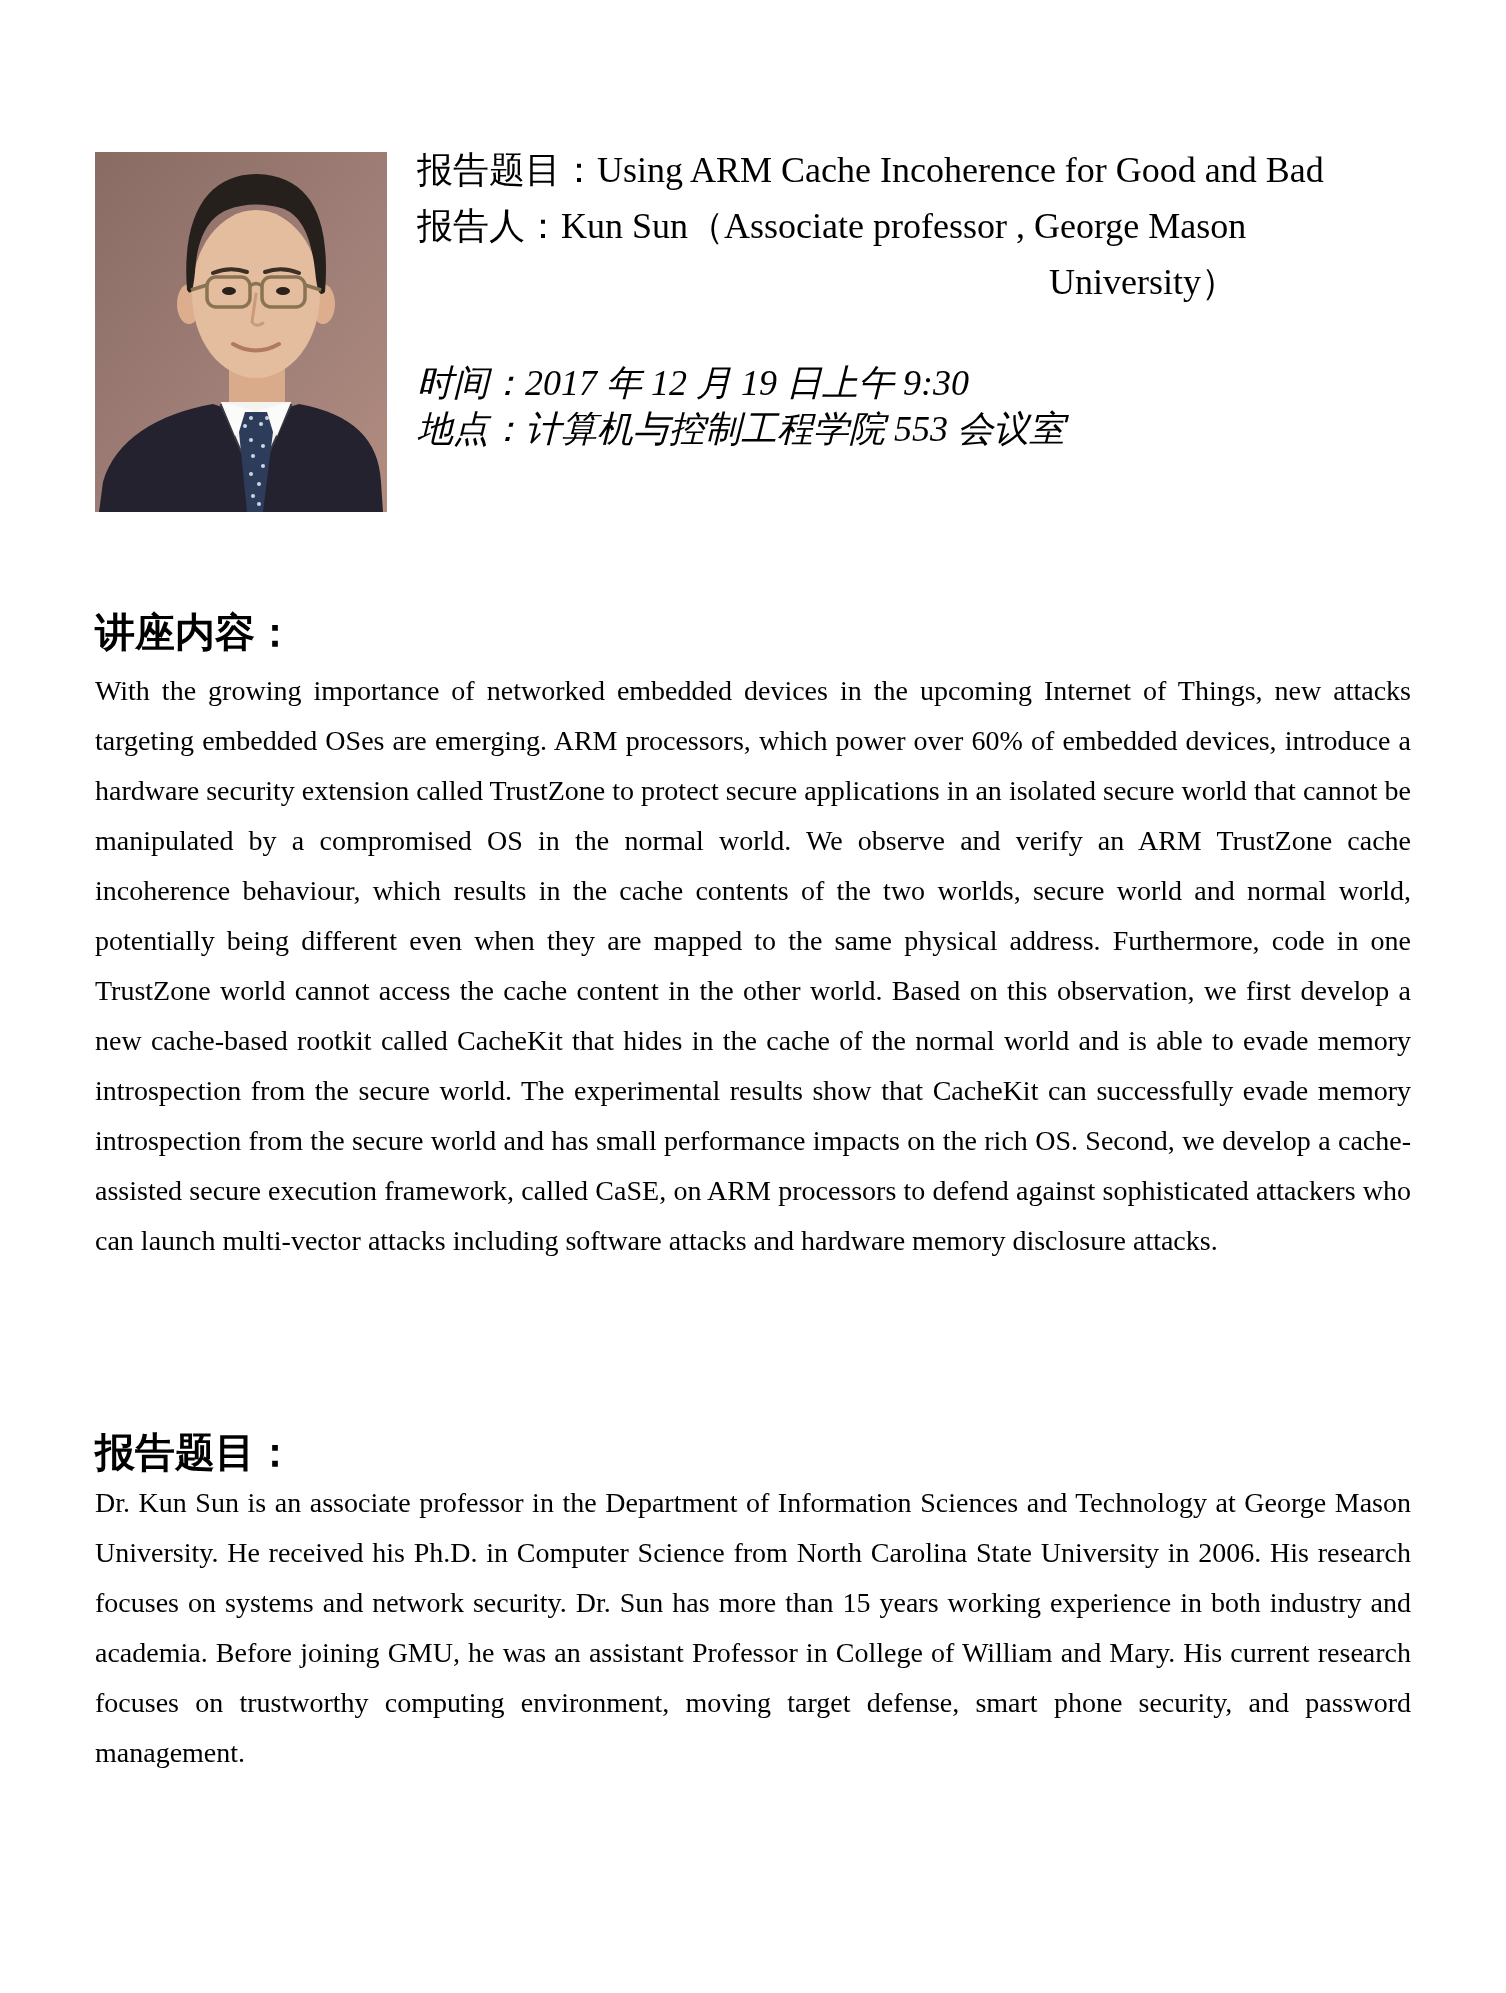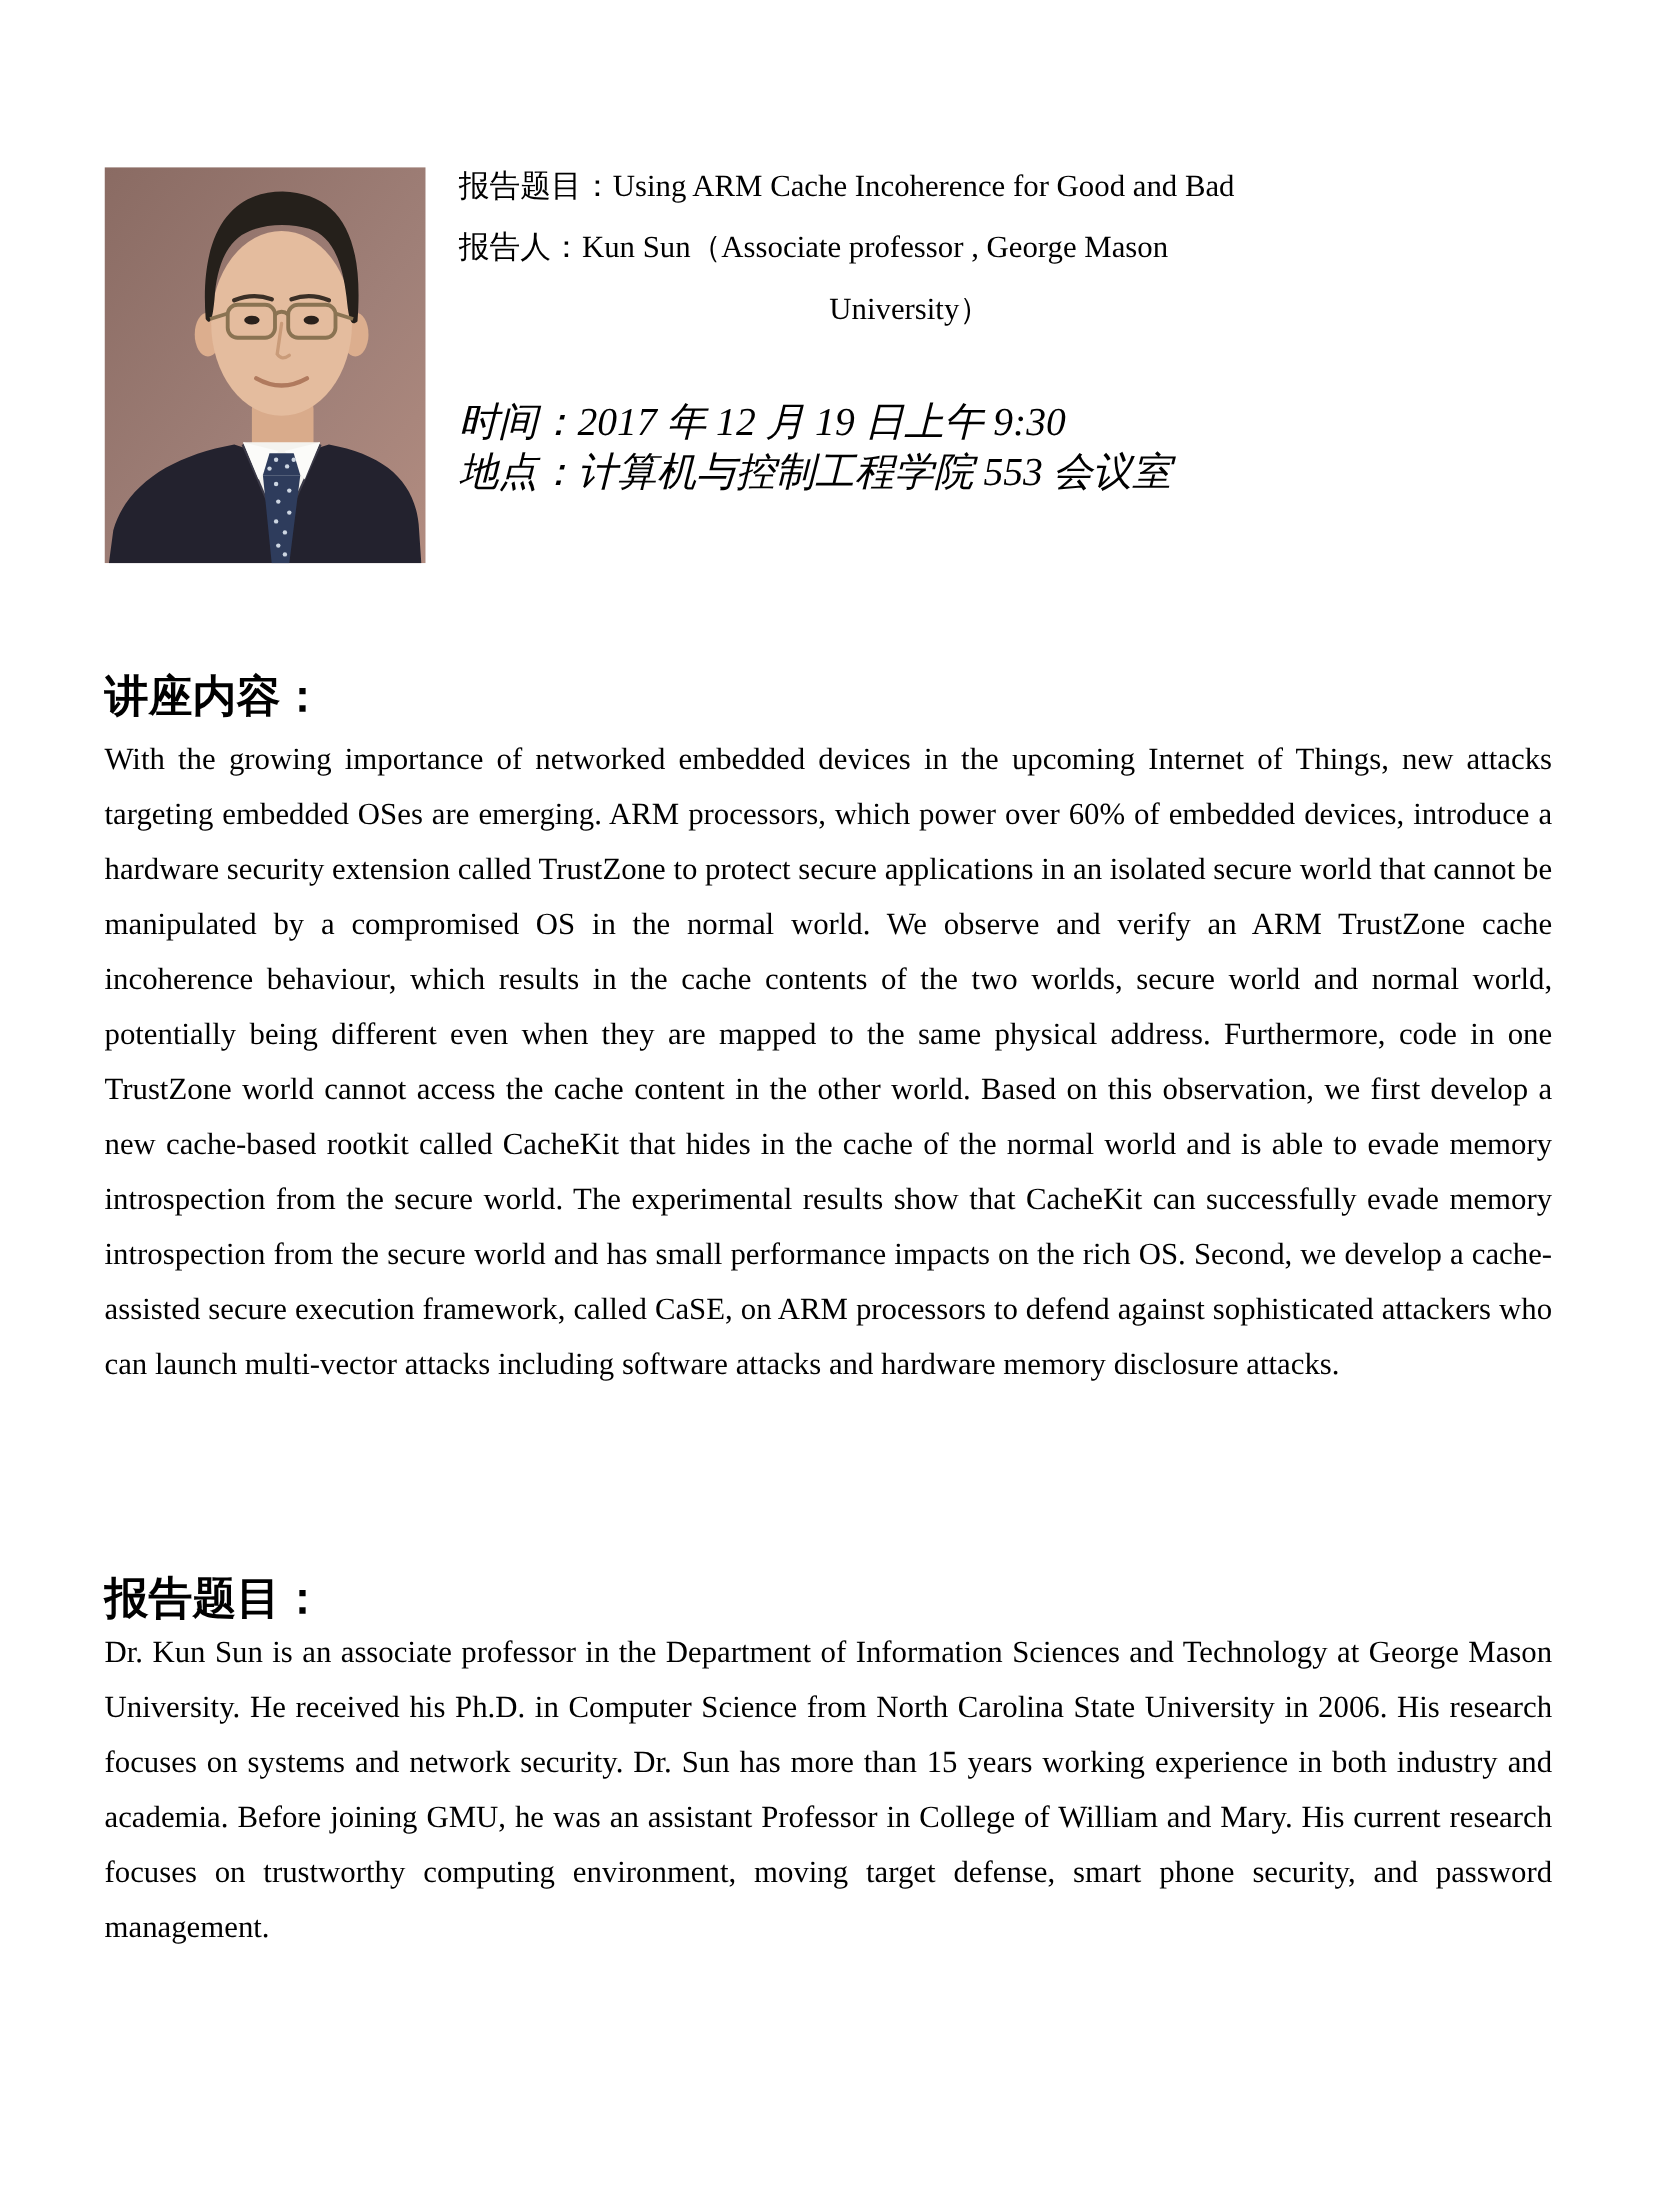--- a/index.html
+++ b/index.html
@@ -20,27 +20,27 @@
     height: 360px;
   }
   .photo svg { display: block; width: 100%; height: 100%; }
   .hdr {
     position: absolute;
     left: 417px;
     top: 142px;
     width: 1000px;
   }
   .hline {
-    font-size: 28px;
+    font-size: 36px;
     line-height: 56px;
     white-space: nowrap;
   }
   .hline-center {
     width: 820px;
-    text-align: center;
+    text-align: right;
   }
   .when-where {
     position: absolute;
     left: 417px;
     top: 360px;
     width: 1000px;
     font-style: italic;
   }
   .wline {
     font-size: 36px;

